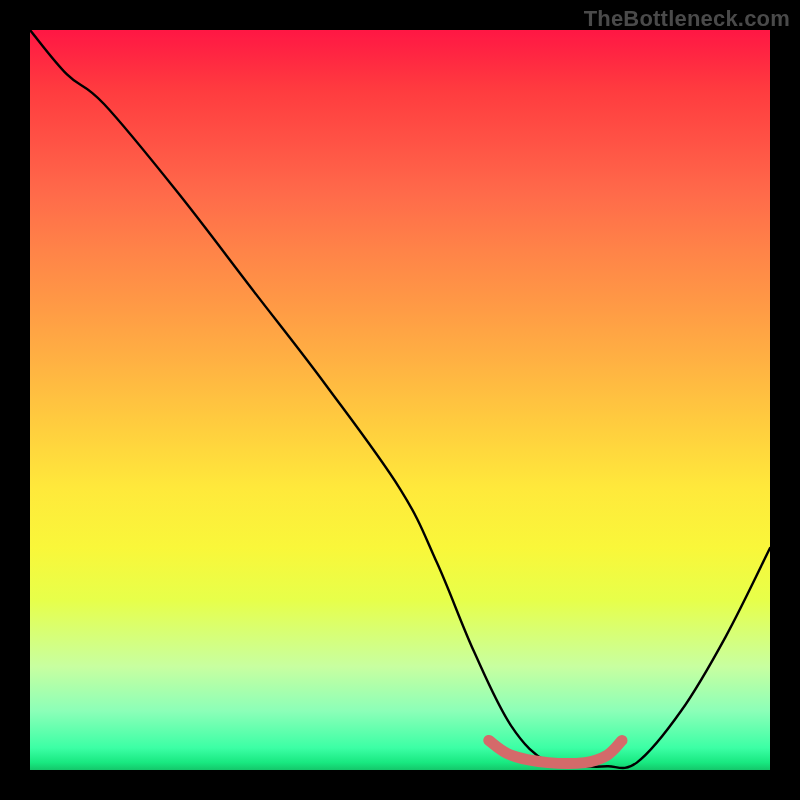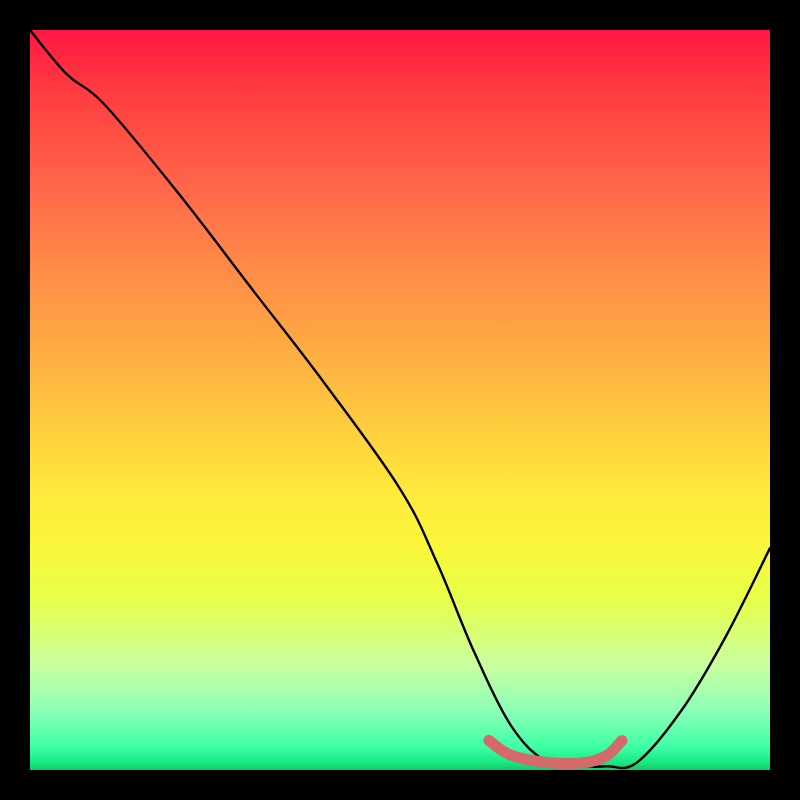--- a/index.html
+++ b/index.html
@@ -56,19 +56,20 @@
     left: 0;
     top: 0;
     width: 740px;
     height: 740px;
   }
 </style>
 </head>
 <body>
 
 <div class="wrap">
+  <div class="watermark">TheBottleneck.com</div>
   <div class="plot">
     <svg class="curve" viewBox="0 0 740 740" preserveAspectRatio="none">
       <path id="curve-path" d="M 0.0 0.0 C 6.7 8.0, 23.7 31.1, 37.0 44.4 C 50.3 57.7, 54.0 52.7, 74.0 74.0 C 94.0 95.3, 121.4 129.5, 148.0 162.8 C 174.6 196.1, 195.4 224.4, 222.0 259.0 C 248.6 293.6, 269.4 319.2, 296.0 355.2 C 322.6 391.2, 350.0 426.8, 370.0 458.8 C 390.0 490.8, 393.7 503.5, 407.0 532.8 C 420.3 562.1, 430.7 592.3, 444.0 621.6 C 457.3 650.9, 467.7 675.6, 481.0 695.6 C 494.3 715.6, 504.7 725.3, 518.0 732.6 C 531.3 739.9, 544.3 735.6, 555.0 736.3 C 565.7 737.0, 567.9 737.0, 577.2 736.3 C 586.5 735.6, 593.5 742.6, 606.8 732.6 C 620.1 722.6, 635.2 703.4, 651.2 680.8 C 667.2 658.2, 679.6 636.1, 695.6 606.8 C 711.6 577.5, 732.0 534.0, 740.0 518.0" fill="none" stroke="#000000" stroke-width="2.4" stroke-linecap="round" stroke-linejoin="round"></path>
       <path id="marker-path" d="M 458.8 710.4 C 462.8 713.1, 470.3 721.2, 481.0 725.2 C 491.7 729.2, 504.7 731.3, 518.0 732.6 C 531.3 733.9, 544.3 733.9, 555.0 732.6 C 565.7 731.3, 570.5 729.2, 577.2 725.2 C 583.9 721.2, 589.3 713.1, 592.0 710.4" fill="none" stroke="#d46a6a" stroke-width="11" stroke-linecap="round" stroke-linejoin="round"></path>
     </svg>
   </div>
 </div>
 
 </body></html>

